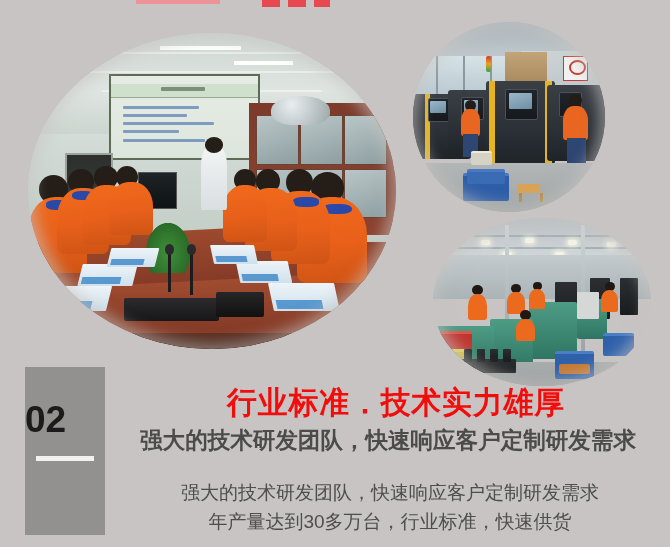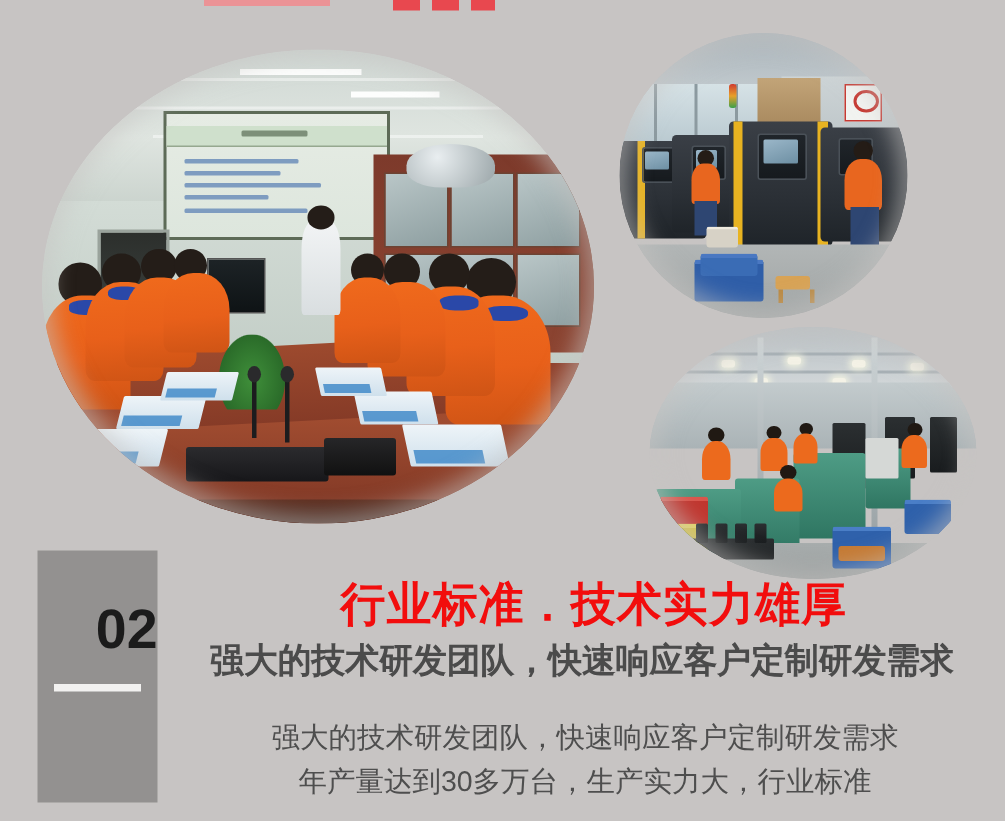--- a/index.html
+++ b/index.html
@@ -136,21 +136,21 @@
       background:linear-gradient(180deg,#a8adad,#989d9d);}
   .as-parts{position:absolute;background:#c57a33;border-radius:2px;}
 
   
   .vig{position:absolute;inset:0;border-radius:50%;
        box-shadow:inset 0 0 14px 6px rgba(199,196,195,.55);pointer-events:none;}
 
   
   #badge{position:absolute;left:25px;top:367px;width:80px;height:168px;
          background:#939190;}
-  #badge .num{position:absolute;left:0;top:34px;width:100%;text-align:right;
+  #badge .num{position:absolute;left:0;top:34px;width:100%;text-align:left;
       font-size:37px;font-weight:700;color:#1b1b1b;letter-spacing:0px;line-height:1;}
   #badge .rule{position:absolute;left:11px;top:89px;width:58px;height:5px;background:#f2f1f0;}
   #badge .word{position:absolute;left:0;top:101px;width:100%;text-align:center;
       font-size:25px;font-weight:700;color:#1b1b1b;letter-spacing:1px;line-height:1.2;}
 
   
   #headline{position:absolute;left:122px;top:386px;width:548px;
       text-align:center;font-size:31px;font-weight:700;color:#f20d0d;
       letter-spacing:1px;line-height:1.1;white-space:nowrap;
       transform:scaleX(.96);transform-origin:center;}
@@ -363,16 +363,16 @@
 
   <div id="badge">
     <div class="num">02</div>
     <div class="rule"></div>
   </div>
 
   <div id="headline">行业标准．技术实力雄厚</div>
   <div id="subhead">强大的技术研发团队，快速响应客户定制研发需求</div>
   <div id="bodylines">
     <div>强大的技术研发团队，快速响应客户定制研发需求</div>
-    <div>年产量达到30多万台，生产实力大，行业标准</div>
+    <div>年产量达到30多万台，行业标准，快速供货</div>
   </div>
 
 </div>
 
 </body></html>

